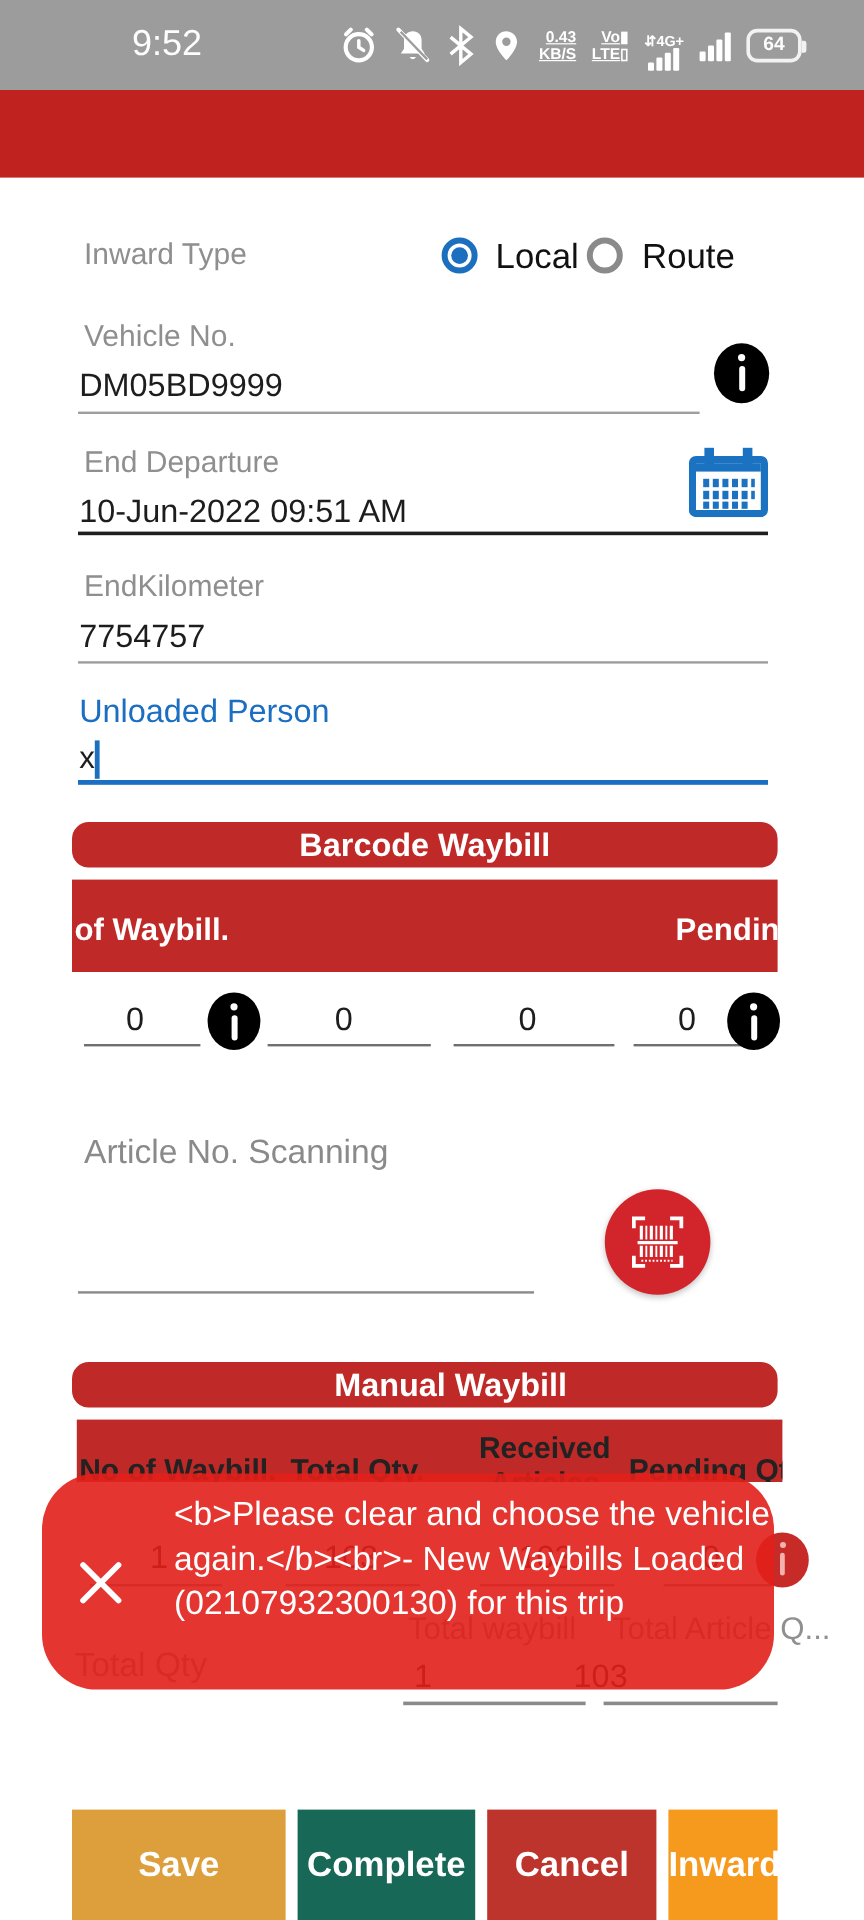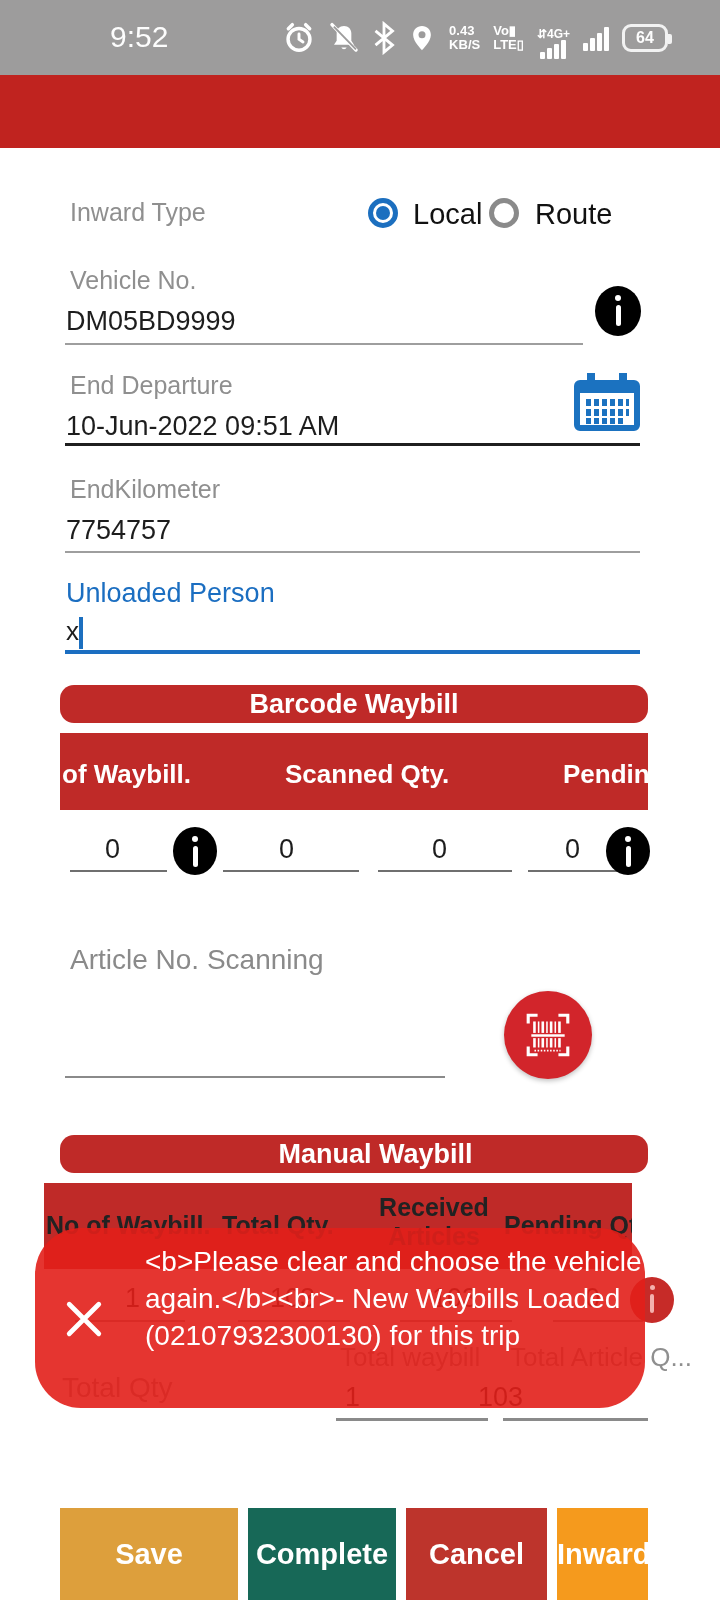--- a/index.html
+++ b/index.html
@@ -4,21 +4,21 @@
 <style>
   * { margin:0; padding:0; box-sizing:border-box; }
   html,body { width:720px; height:1600px; }
   body { font-family:"Liberation Sans", sans-serif; background:#ffffff; position:relative; overflow:hidden; }
   .abs { position:absolute; }
 
   
   .status-bar { left:0; top:0; width:720px; height:75px; background:#9d9c9c; color:#ffffff; }
   .sb-time { left:110px; top:20px; font-size:30px; color:#fdfdfd; }
   .sb-icons { right:52px; top:0; height:75px; display:flex; align-items:center; gap:13px; }
-  .sb-txt { font-size:13px; font-weight:bold; line-height:14px; text-align:left; color:#fff; }
+  .sb-txt { font-size:13px; font-weight:bold; line-height:14px; text-align:right; color:#fff;text-decoration:underline; }
   .bars { display:flex; align-items:flex-end; gap:2px; }
   .bars i { display:block; width:5px; background:#fff; border-radius:1px; }
   .sig-wrap { display:flex; flex-direction:column; align-items:center; }
   .sig-top { font-size:12px; font-weight:bold; line-height:12px;margin-top:12px; }
   .battery { width:46px; height:28px; border:3px solid #f2f2f2; border-radius:9px; display:flex; align-items:center; justify-content:center; font-size:16px; font-weight:bold; color:#fdfdfd; position:relative; }
   .battery:after { content:""; position:absolute; right:-7px; top:7px; width:4px; height:10px; background:#f2f2f2; border-radius:0 2px 2px 0; }
 
   
   .app-bar { left:0; top:75px; width:720px; height:73px; background:#c0231f; }
   .app-title { left:106px; top:95px; font-size:34px; font-weight:bold; color:#ffffff; }
@@ -174,21 +174,20 @@
 <div class="abs val" style="left:66px; top:515px;">7754757</div>
 <div class="abs uline" style="left:65px; top:551px; width:575px;"></div>
 
 <div class="abs" style="left:66px; top:578px; font-size:27px; color:#1b6ec1;">Unloaded Person</div>
 <div class="abs" style="left:66px; top:616px; font-size:26px; color:#1d1d1d;"><span>x</span><span class="cursor"></span></div>
 <div class="abs" style="left:65px; top:650px; width:575px; height:4px; background:#1b6ec1;"></div>
 
 <div class="abs sec-bar" style="left:60px; top:685px; width:588px;">Barcode Waybill</div>
 <div class="abs sec-band" style="left:60px; top:733px; width:588px; height:77px;">
   <div class="th" style="left:2px; top:26px;">of Waybill.</div>
-  <div class="th" style="left:225px; top:26px;">Scanned Qty.</div>
   <div class="th" style="left:503px; top:26px;">Pending Q</div>
 </div>
 
 <div class="abs val" style="left:105px; top:834px;">0</div>
 <div class="abs" style="left:70px; top:870px; width:97px; height:2px; background:#6f6f6f;"></div>
 <div class="info-badge" style="left:173px; top:827px; width:44px; height:48px;">
     <span class="dot"></span>
     <span class="stem"></span>
   </div>
 <div class="abs val" style="left:279px; top:834px;">0</div>
@@ -222,21 +221,21 @@
       <line x1="27" y1="27" x2="27" y2="36" stroke-width="2.5"></line>
       <line x1="31" y1="27" x2="31" y2="36" stroke-width="1.5"></line>
       <line x1="35" y1="27" x2="35" y2="36" stroke-width="2.5"></line>
       <line x1="8" y1="24.5" x2="40" y2="24.5" stroke-width="2.5"></line>
       <line x1="11" y1="39" x2="36" y2="39" stroke-width="1.5" stroke-dasharray="1.5,1.5"></line>
     </g>
   </svg>
 </div>
 
 <div class="abs sec-bar" style="left:60px; top:1135px; width:588px;padding-left:43px;">Manual Waybill</div>
-<div class="abs sec-band" style="left:44px; top:1183px; width:588px; height:86px;">
+<div class="abs sec-band" style="left:64px; top:1183px; width:588px; height:52px;">
   <div class="th-dark" style="left:2px; top:28px;">No of Waybill.</div>
   <div class="th-dark" style="left:178px; top:28px;">Total Qty.</div>
   <div class="th-dark" style="left:325px; top:10px; width:130px; white-space:normal; text-align:center;">Received Articles</div>
   <div class="th-dark" style="left:460px; top:28px;">Pending Qty.</div>
 </div>
 
 <div class="ghost-val" style="left:125px; top:1283px;">1</div>
 <div class="ghost-val" style="left:270px; top:1283px;">103</div>
 <div class="ghost-val" style="left:432px; top:1283px;">103</div>
 <div class="ghost-val" style="left:585px; top:1283px;">0</div>

